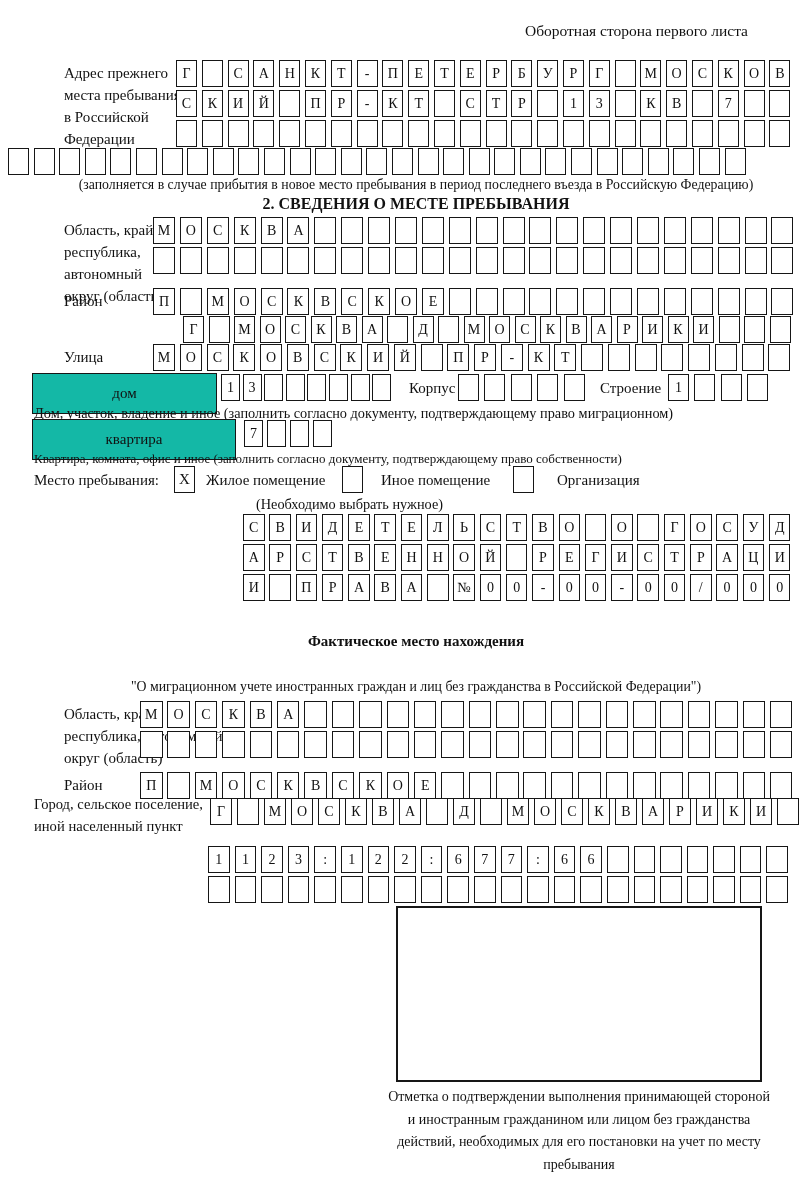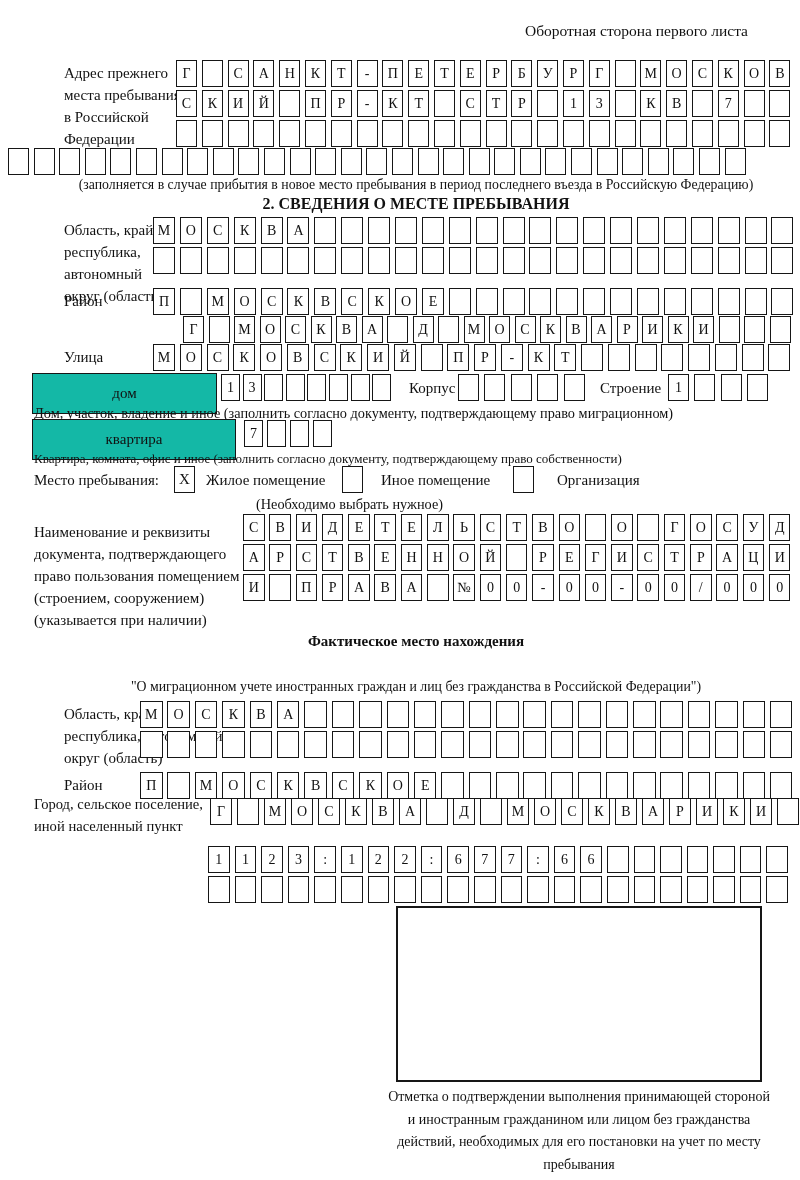--- a/index.html
+++ b/index.html
@@ -324,21 +324,20 @@
   <div class="cb" style="left:342px;top:466px">
     <span></span>
   </div>
   <div class="lbl" style="left:381px;top:469px">Иное помещение</div>
   <div class="cb" style="left:513px;top:466px">
     <span></span>
   </div>
   <div class="lbl" style="left:557px;top:469px">Организация</div>
   <div class="note" style="left:256px;top:496px;font-size:14.3px">(Необходимо выбрать нужное)</div>
 
-  <div class="lbl" style="left:34px;top:521px;width:208px">Наименование и реквизиты документа, подтверждающего право пользования помещением (строением, сооружением) (указывается при наличии)</div>
   <div class="boxrow" style="left:243px;top:514px;--bw:21.5px;--g:4.8px">
       <span class="cell">С</span>
       <span class="cell">В</span>
       <span class="cell">И</span>
       <span class="cell">Д</span>
       <span class="cell">Е</span>
       <span class="cell">Т</span>
       <span class="cell">Е</span>
       <span class="cell">Л</span>
       <span class="cell">Ь</span>

